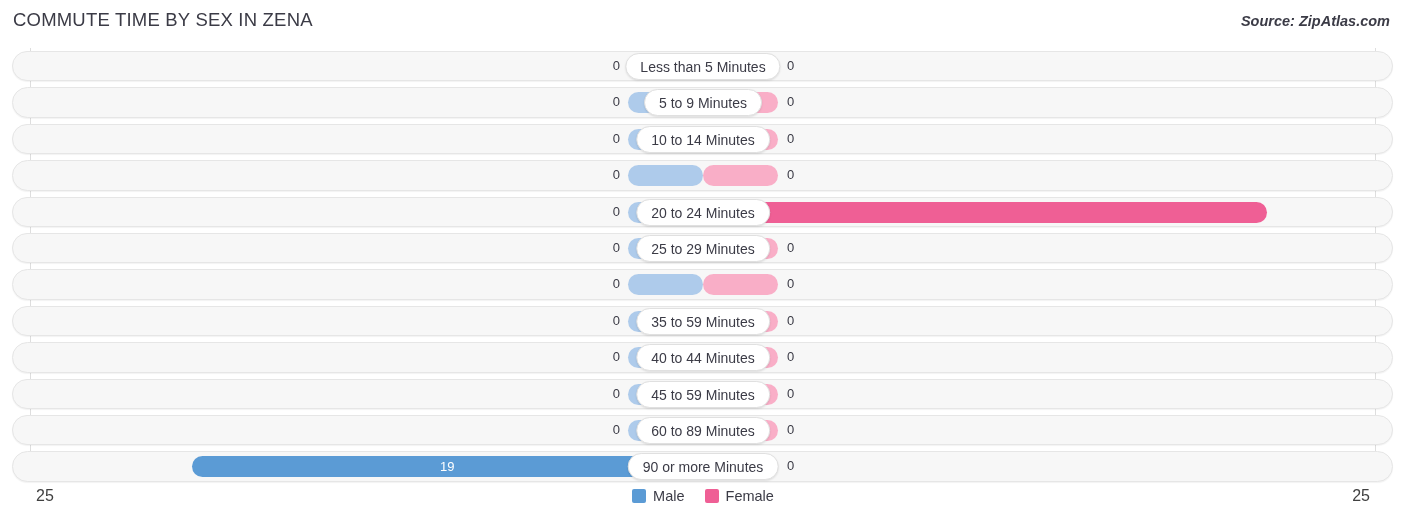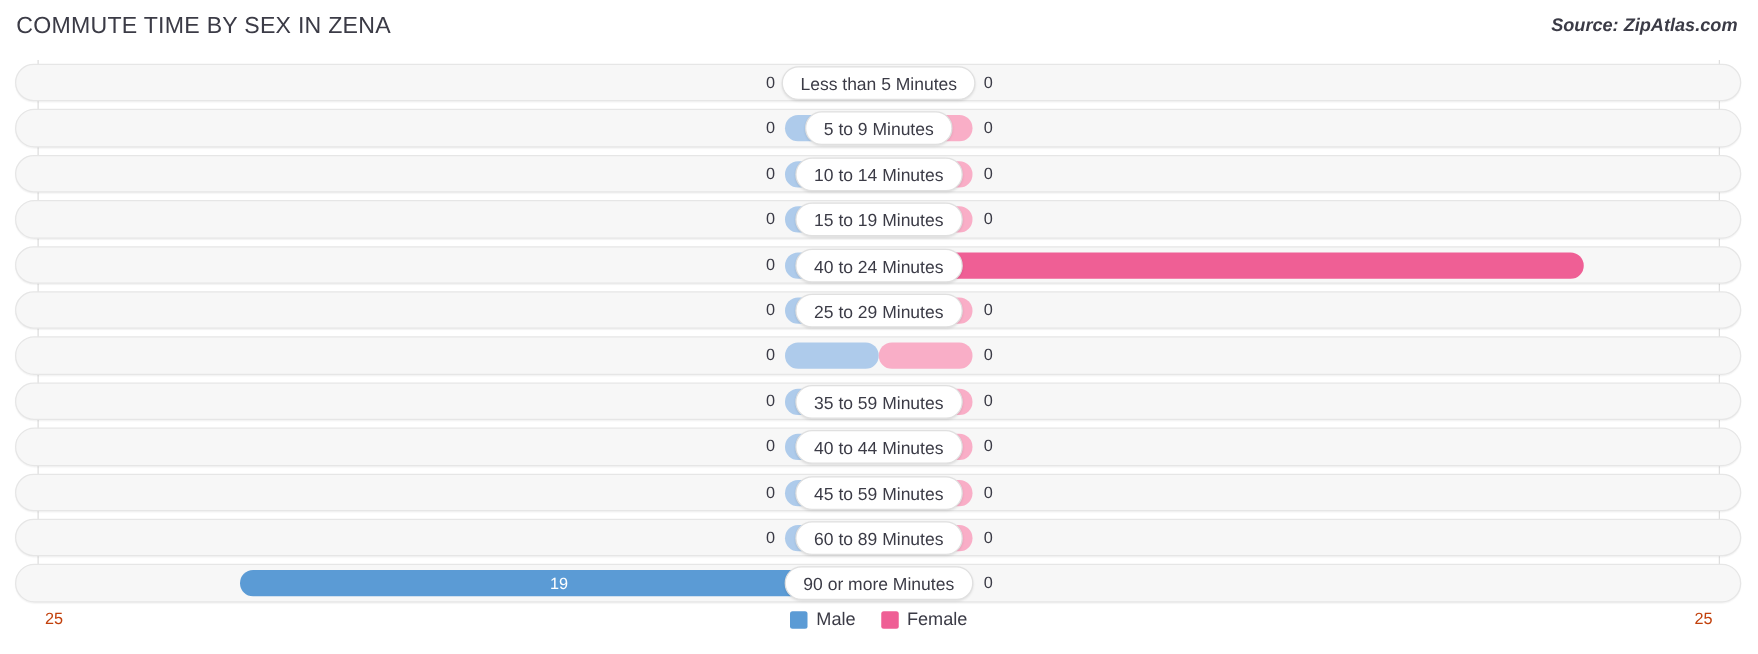--- a/index.html
+++ b/index.html
@@ -144,22 +144,22 @@
   }
 
   
   #footer {
     position: absolute;
     left: 0; right: 0; top: 485px; height: 38px;
   }
   .axis-tick {
     position: absolute;
     top: 2px;
-    font-size: 13px;
-    color: #c2410c;
+    font-size: 16px;
+    color: #404040;
   }
   #axis-tick-left  { left: 36px; }
   #axis-tick-right { right: 36px; }
 
   #legend {
     position: absolute;
     left: 0; right: 0; top: 3px;
     display: flex;
     justify-content: center;
     align-items: center;
@@ -223,32 +223,31 @@
         <div class="center-label" style="left: 703px;">10 to 14 Minutes</div>
       </div>
       <div class="row">
         <div class="track"></div>
         <div class="bars">
           <div class="bar male" style="left: 628px; width: 75px;"></div>
           <div class="outval left" style="left: 590px; width: 30px;">0</div>
           <div class="bar female" style="left: 703px; width: 75px;"></div>
           <div class="outval right" style="left: 787px; width: 30px;">0</div>
         </div>
-        <div class="center-label" style="left: 703px;">15 to 19 Minutes</div>
       </div>
       <div class="row">
         <div class="track"></div>
         <div class="bars">
           <div class="bar male" style="left: 628px; width: 75px;"></div>
           <div class="outval left" style="left: 590px; width: 30px;">0</div>
           <div class="bar female has-value" style="left: 703px; width: 564.48px;">
             <span class="inbar-value">21</span>
           </div>
         </div>
-        <div class="center-label" style="left: 703px;">40 to 24 Minutes</div>
+        <div class="center-label" style="left: 703px;">20 to 24 Minutes</div>
       </div>
       <div class="row">
         <div class="track"></div>
         <div class="bars">
           <div class="bar male" style="left: 628px; width: 75px;"></div>
           <div class="outval left" style="left: 590px; width: 30px;">0</div>
           <div class="bar female" style="left: 703px; width: 75px;"></div>
           <div class="outval right" style="left: 787px; width: 30px;">0</div>
         </div>
         <div class="center-label" style="left: 703px;">25 to 29 Minutes</div>

